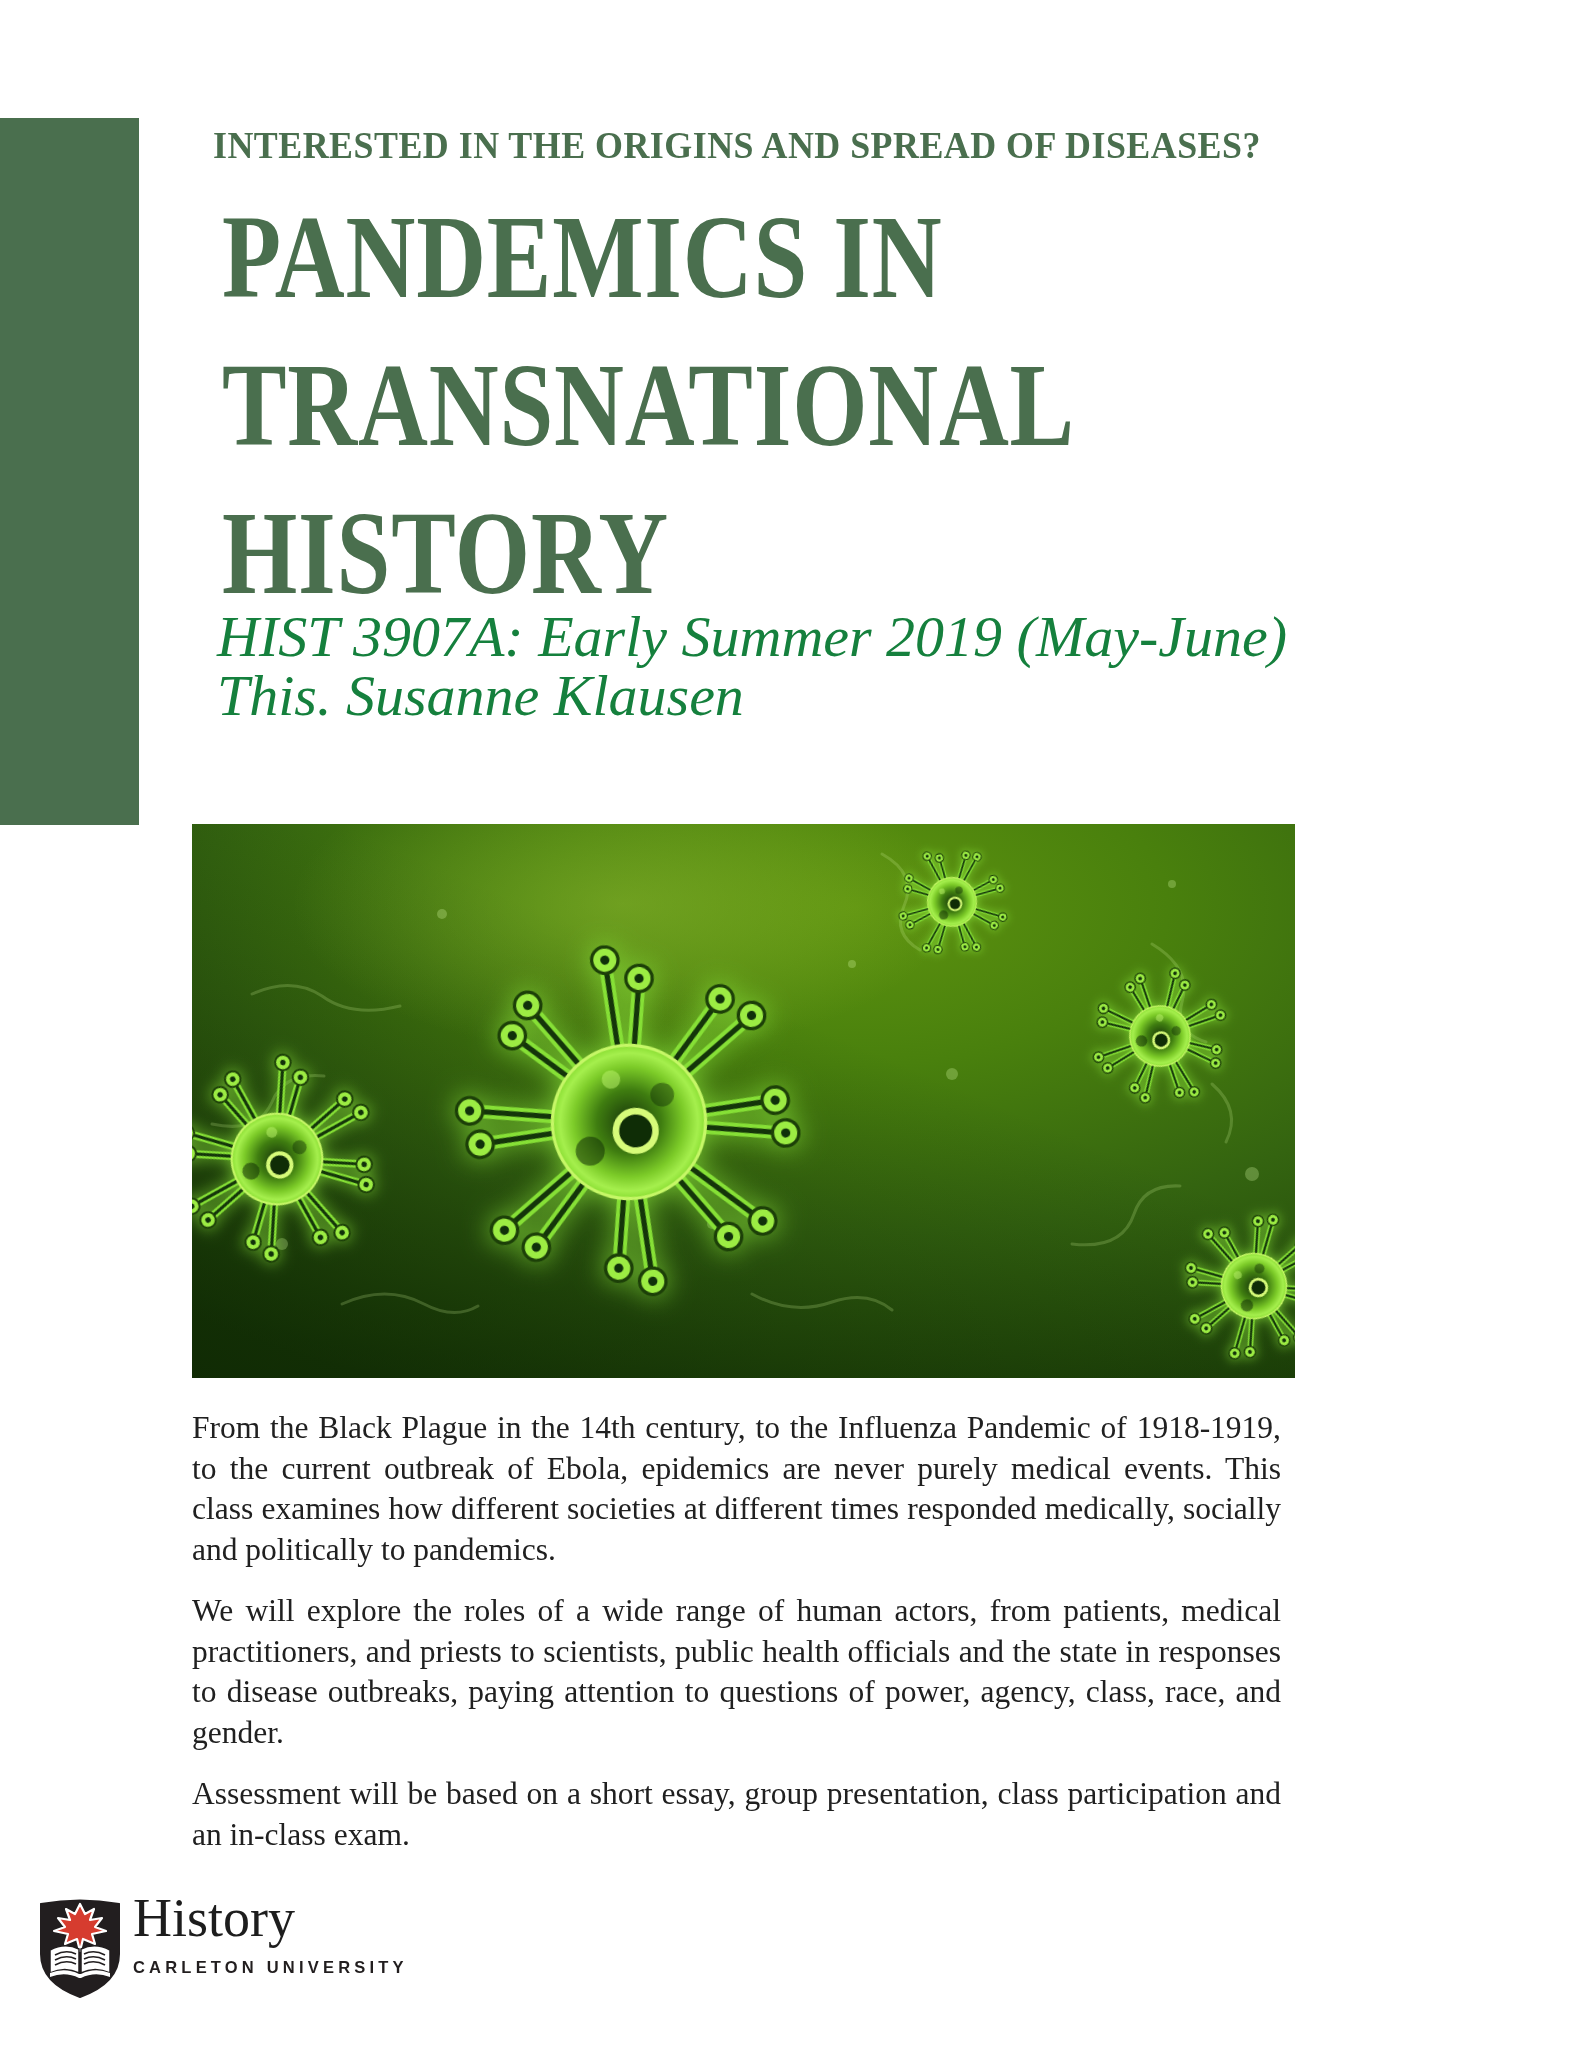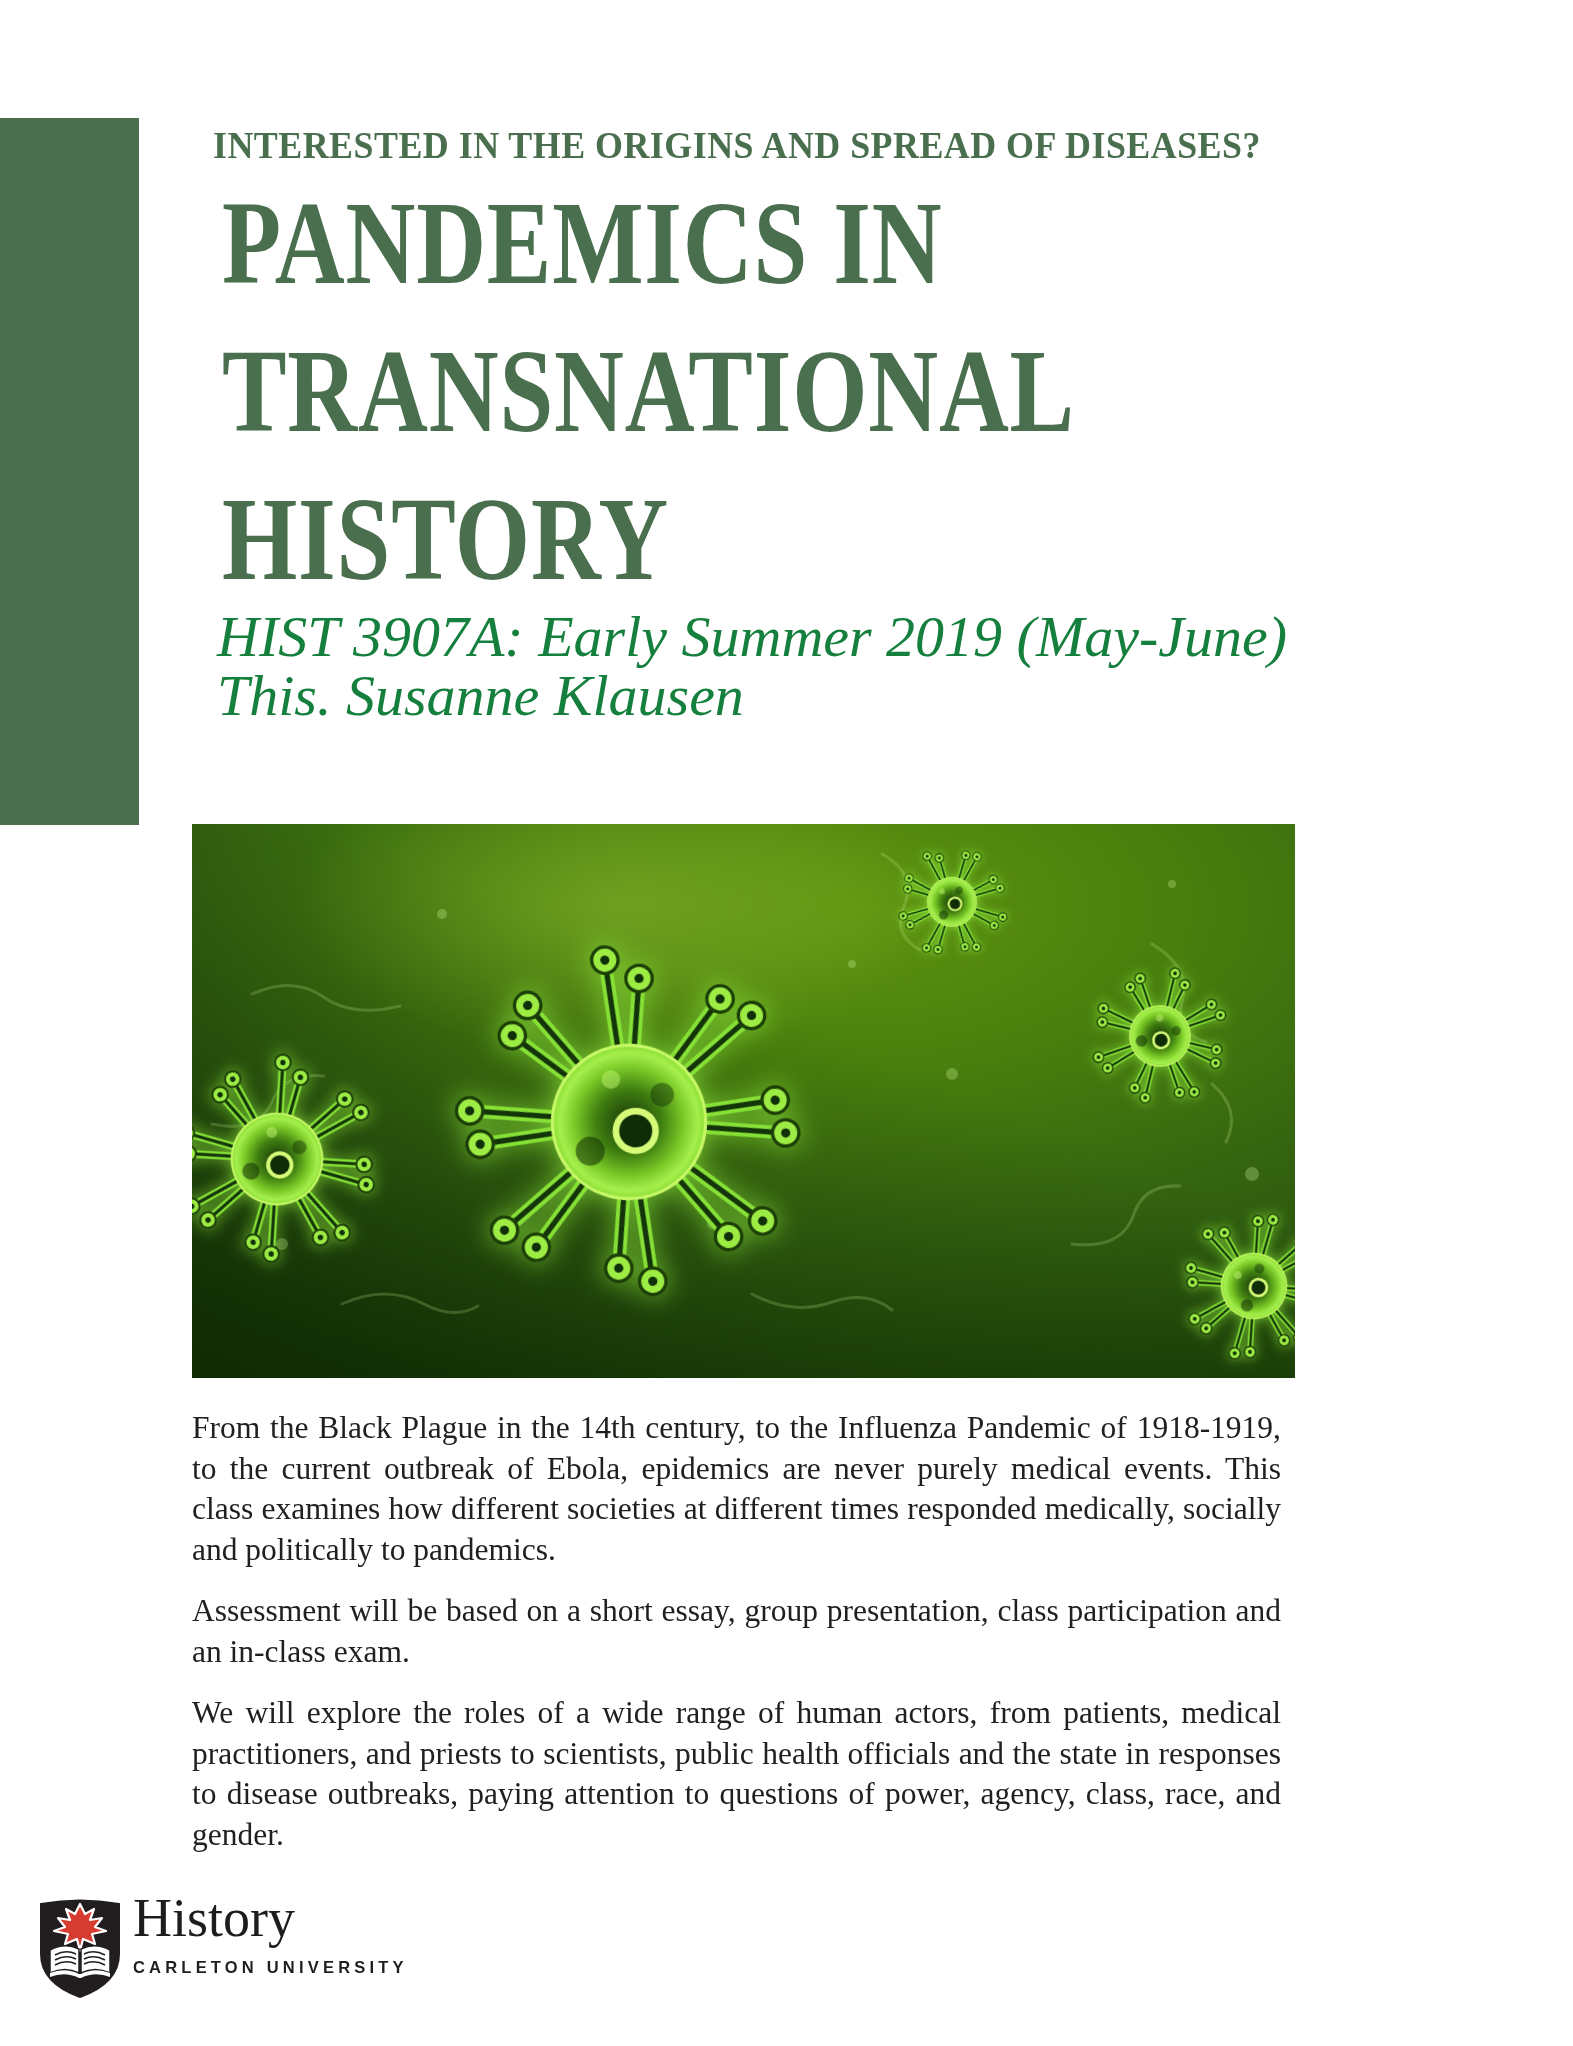--- a/index.html
+++ b/index.html
@@ -13,21 +13,21 @@
     background:#4a6f4e;
   }
   .header { position:absolute; left:192px; top:0; width:1140px; }
   .kicker {
     position:absolute; left:21px; top:124px;
     font-size:37px; font-weight:bold; color:#4a6f4e;
     letter-spacing:0.5px; white-space:nowrap;
     transform:scaleX(0.97); transform-origin:left center;
     line-height:44px;
   }
-  .titles { position:absolute; left:30px; top:170px; }
+  .titles { position:absolute; left:30px; top:184px; }
   .title-line {
     display:block; font-size:118px; font-weight:bold; color:#4a6f4e;
     line-height:148px; white-space:nowrap;
     transform:scaleX(0.82); transform-origin:left center;
     letter-spacing:1px;
   }
   .course { position:absolute; left:25px; top:607px; }
   .course-line {
     display:block; font-style:italic; font-size:58px; line-height:59px;
     color:#15803d; white-space:nowrap;
@@ -647,22 +647,22 @@
             <circle cx="-26" cy="26" r="11" fill="rgba(16,45,6,0.55)"></circle>
             <circle cx="22" cy="-24" r="9" fill="rgba(16,45,6,0.45)"></circle>
             <circle cx="-18" cy="-30" r="7" fill="rgba(190,245,110,0.5)"></circle>
           </g>
         </g>
     </svg>
   </div>
 
   <div class="body-text">
     <p>From the Black Plague in the 14th century, to the Influenza Pandemic of 1918-1919, to the current outbreak of Ebola, epidemics are never purely medical events. This class examines how different societies at different times responded medically, socially and politically to pandemics.</p>
+    <p>We will explore the roles of a wide range of human actors, from patients, medical practitioners, and priests to scientists, public health officials and the state in responses to disease outbreaks, paying attention to questions of power, agency, class, race, and gender.</p>
     <p>Assessment will be based on a short essay, group presentation, class participation and an in-class exam.</p>
-    <p>We will explore the roles of a wide range of human actors, from patients, medical practitioners, and priests to scientists, public health officials and the state in responses to disease outbreaks, paying attention to questions of power, agency, class, race, and gender.</p>
   </div>
 
   <div class="footer">
     <svg class="shield" width="84" height="102" viewBox="0 0 84 102">
       <path d="M3 7 Q42 0 81 7 L81 57 Q81 86 42 100 Q3 86 3 57 Z" fill="#221e1f" stroke="#221e1f" stroke-width="2"></path>
       <g transform="translate(42,31)">
         <path d="M0,-24 L5,-14 L14,-19 L10,-8 L22,-10 L15,-1 L26,3 L12,6 L15,16 L3,11 L0,23 L-3,11 L-15,16 L-12,6 L-26,3 L-15,-1 L-22,-10 L-10,-8 L-14,-19 L-5,-14 Z" fill="#d63c2f" stroke="#ffffff" stroke-width="2.2" stroke-linejoin="round"></path>
       </g>
       <g>
         <path d="M12 53 Q27 45 41 52 L41 76 Q27 69 12 76 Z" fill="#ffffff" stroke="#221e1f" stroke-width="1.5"></path>

